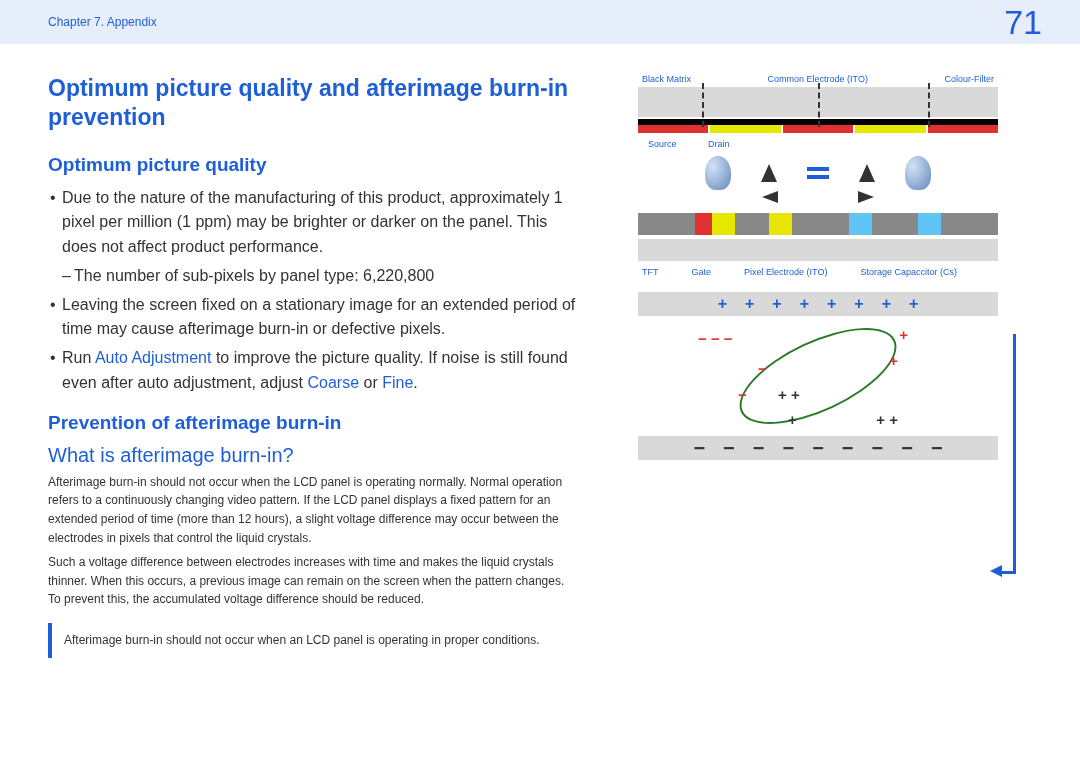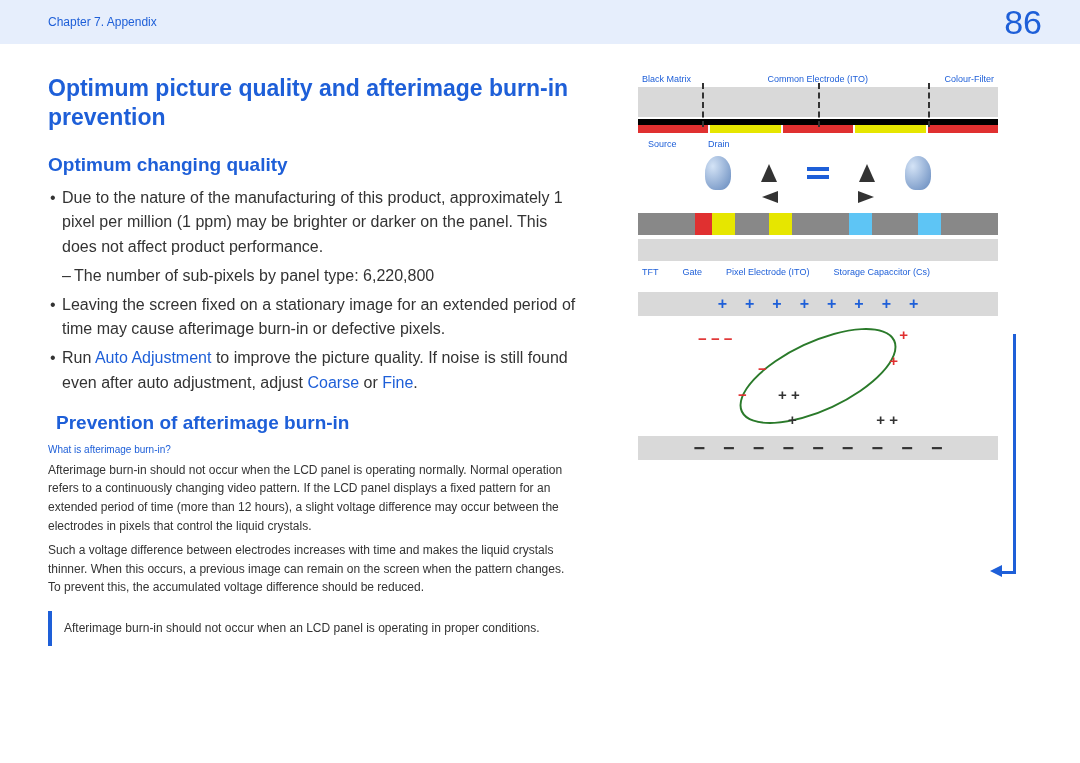--- a/index.html
+++ b/index.html
@@ -47,21 +47,21 @@
     margin-bottom: 22px;
   }
   h2 {
     color: #1e5fd8;
     font-size: 19px;
     font-weight: bold;
     margin-bottom: 10px;
   }
   h3 {
     color: #1e5fd8;
-    font-size: 10px;
+    font-size: 20px;
     font-weight: 500;
     margin-bottom: 6px;
     margin-top: 6px;
   }
   ul {
     list-style: none;
     font-size: 16px;
     color: #333;
     line-height: 1.55;
   }
@@ -95,21 +95,21 @@
   }
   .link { color: #1e5fd8; }
   .note {
     border-left: 4px solid #1e5fd8;
     padding: 8px 10px 8px 12px;
     font-size: 12px;
     color: #333;
     line-height: 1.55;
     margin-top: 14px;
   }
-  .section-gap { margin-top: 16px; margin-left: 8px; }
+  .section-gap { margin-top: 16px; }
   .diagram {
     width: 360px;
     margin: 0 auto;
     position: relative;
   }
   .top-labels {
     display: flex;
     justify-content: space-between;
     font-size: 9px;
     color: #1e5fd8;
@@ -181,21 +181,21 @@
   .tft-layer .grey { background:#888; }
   .tft-layer .yellow { background:#e6e600; }
   .tft-layer .cyan { background:#5ec5f5; }
   .bottom-grey {
     height:22px;
     background:#d9d9d9;
     margin-top:4px;
   }
   .bottom-labels {
     font-size:9px;color:#1e5fd8;line-height:1.3;
-    display:flex;flex-wrap:wrap;gap:4px 24px;
+    display:flex;flex-wrap:wrap;gap:4px 33px;
     margin-top:6px;
     padding:0 4px;
   }
   .plus-bar {
     height:24px;background:#d9d9d9;
     display:flex;justify-content:center;align-items:center;
     gap:18px;margin-top:14px;
     color:#1e5fd8;font-size:16px;font-weight:bold;
   }
   .liquid-zone {
@@ -234,28 +234,28 @@
   }
   .dotted {
     position:absolute;border-left:2px dashed #333;height:44px;
   }
 </style>
 </head>
 <body>
 
 <div class="header">
   <div class="chapter">Chapter 7. Appendix</div>
-  <div class="pagenum">86</div>
+  <div class="pagenum">71</div>
 </div>
 
 <div class="content">
   <div class="left">
     <h1>Optimum picture quality and afterimage burn-in prevention</h1>
 
-    <h2>Optimum changing quality</h2>
+    <h2>Optimum picture quality</h2>
     <ul class="bullets">
       <li>Due to the nature of the manufacturing of this product, approximately 1 pixel per million (1 ppm) may be brighter or darker on the panel. This does not affect product performance.</li>
     </ul>
     <ul class="dashes">
       <li>The number of sub-pixels by panel type: 6,220,800</li>
     </ul>
     <ul class="bullets">
       <li>Leaving the screen fixed on a stationary image for an extended period of time may cause afterimage burn-in or defective pixels.</li>
       <li>
         <span>Run </span><span class="link">Auto Adjustment</span><span> to improve the picture quality. If noise is still found even after auto adjustment, adjust </span><span class="link">Coarse</span><span> or </span><span class="link">Fine</span><span>.</span>

